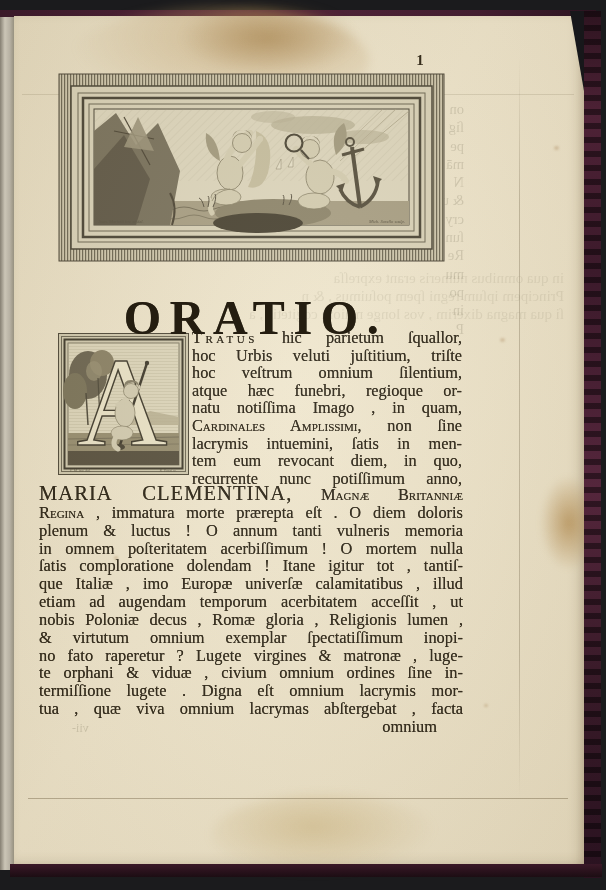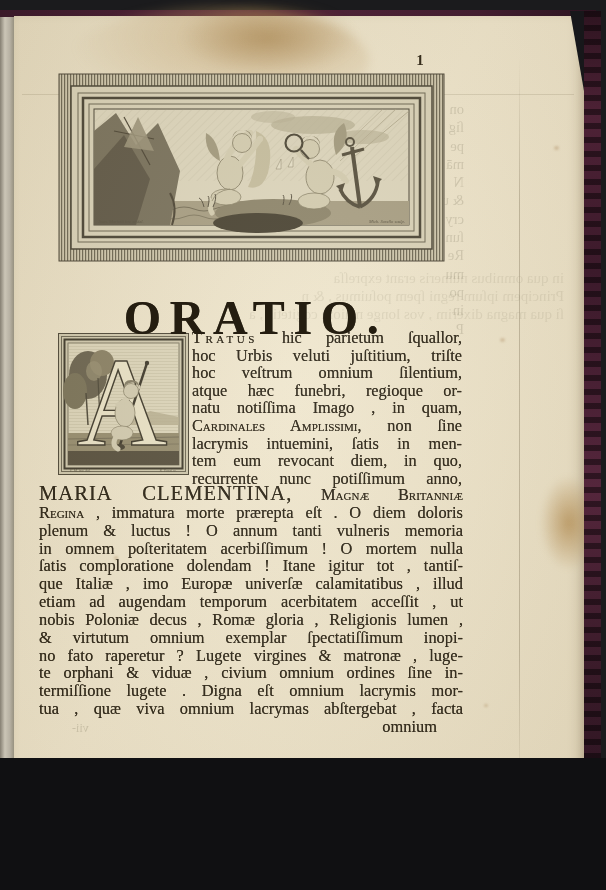--- a/index.html
+++ b/index.html
@@ -1,16 +1,16 @@
 <!DOCTYPE html>
 <html><head>
 <meta charset="utf-8">
 <style>
   html,body{margin:0;padding:0;background:#101012;}
-  .stage{position:relative;width:606px;height:758px;background:#1b1b1d;overflow:hidden;
+  .stage{position:relative;width:606px;height:890px;background:#1b1b1d;overflow:hidden;
          font-family:"Liberation Serif","DejaVu Serif",serif;color:#241e12;}
   
   .cover-top{position:absolute;left:0;top:10px;width:596px;height:7px;
              background:linear-gradient(90deg,#3a1a29,#54253a 40%,#431e30 80%,#2c1420);}
   .pages-left{position:absolute;left:0;top:14px;width:14px;height:856px;
               background:linear-gradient(90deg,#857f72,#cbc5b6 35%,#b7b1a3 70%,#97917f);}
   .cover-right{position:absolute;left:584px;top:11px;width:17px;height:867px;
                background:linear-gradient(180deg,#2e1420,#4e2236 12%,#3c1a2b 30%,#55263c 55%,#381a28 78%,#2a1220);}
   .cover-right::after{content:"";position:absolute;inset:0;
                background:repeating-linear-gradient(180deg,rgba(0,0,0,.45) 0 6px,rgba(0,0,0,0) 6px 14px);}

